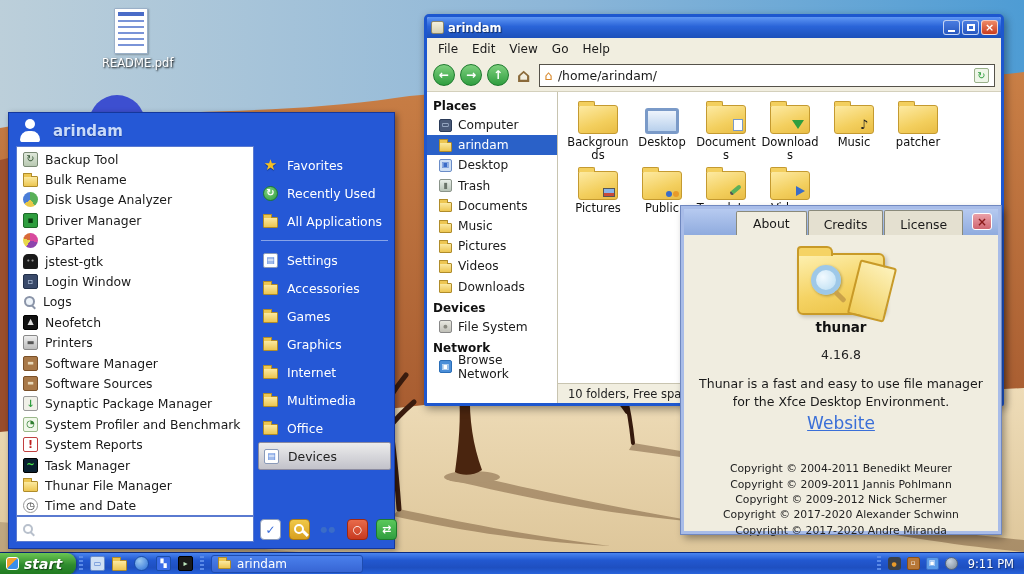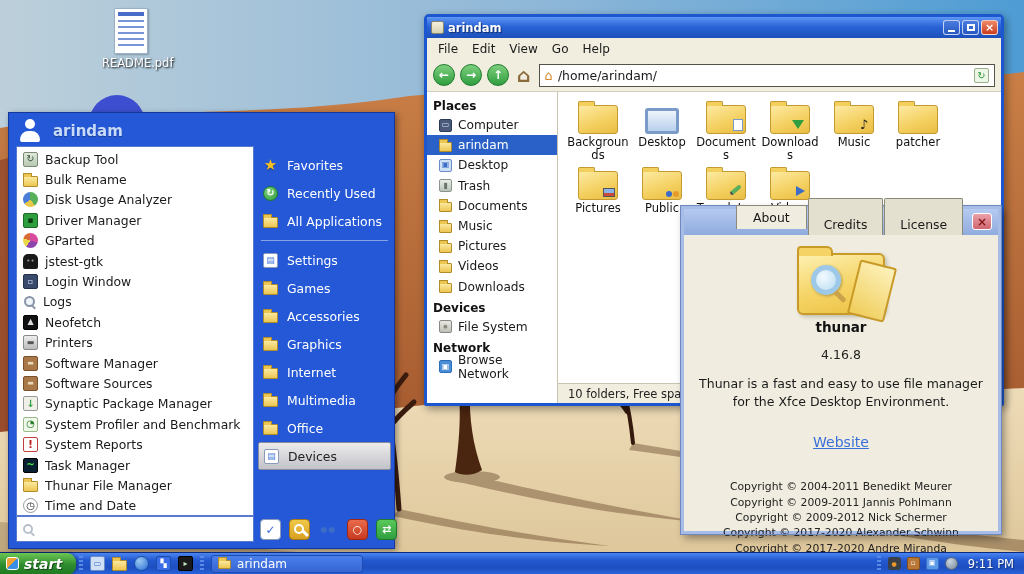--- a/index.html
+++ b/index.html
@@ -110,41 +110,41 @@
   .em-pencil{width:13px;height:4px;background:linear-gradient(90deg,#555 18%,#5ab05a 18%);transform:rotate(-40deg);border-radius:2px;right:3px;bottom:7px}
   .em-play{width:0;height:0;border:5px solid transparent;border-left:9px solid #3a6cc8;border-right:0;right:4px;bottom:3px}
   .statusbar{height:20px;background:#f1eee0;border-top:1px solid #c8c4b0;font-size:11.5px;color:#222;
      display:flex;align-items:center;padding-left:10px}
 
   
   #about{position:absolute;left:681px;top:206px;width:320px;height:328px;background:#f0ede0;
      border:3px solid #a8bce8;outline:1px solid #7088c0;box-shadow:3px 4px 8px rgba(0,0,0,.4)}
   .dlg-strip{height:26px;background:linear-gradient(#b6caf0,#8fabde);display:flex;align-items:flex-end;padding-left:52px;position:relative}
   .tab{font-size:12.4px;color:#1a1a1a;background:#e4e0d0;border:1px solid #8a8a7a;border-bottom:none;
-     padding:18px 15px 3px;margin-right:1px;border-radius:2px 2px 0 0}
+     padding:6px 15px 3px;margin-right:1px;border-radius:2px 2px 0 0}
   .tab.active{background:#f0ede0;padding:4px 16px 4px;position:relative;top:0}
   .dlg-close{position:absolute;right:6px;top:4px;width:20px;height:17px;border:1px solid #fff;border-radius:3px;
      background:linear-gradient(#eaa0a8,#cf6670);color:#8a1a1a;font-weight:bold;font-size:12px;
      display:flex;align-items:center;justify-content:center}
   .dlg-body{text-align:center;padding-top:8px}
   .bigfolder{width:88px;height:62px;margin:10px auto 0;position:relative;border-radius:3px 6px 6px 6px;
      background:linear-gradient(165deg,#fdf0b0,#f5d364 55%,#eac043);border:2px solid #c89a28;
      box-shadow:2px 2px 4px rgba(0,0,0,.2)}
   .bigfolder::before{content:"";position:absolute;top:-9px;left:-2px;width:32px;height:8px;background:#f5d364;
      border:2px solid #c89a28;border-bottom:none;border-radius:4px 6px 0 0}
   .bigfolder::after{content:"";position:absolute;right:-8px;top:8px;width:34px;height:52px;background:linear-gradient(200deg,#fdf2bc,#f0cd5a);
      border:2px solid #c89a28;border-radius:3px;transform:rotate(14deg)}
   .mag{position:absolute;left:12px;top:10px;width:30px;height:30px;border:5px solid #9ec8e8;border-radius:50%;z-index:2;
      background:radial-gradient(circle at 35% 35%,#f2faff,#b8dcf2);box-shadow:1px 1px 3px rgba(0,0,0,.3)}
   .mag::after{content:"";position:absolute;right:-11px;bottom:-9px;width:14px;height:5px;background:#caa24a;
      transform:rotate(45deg);border-radius:2px}
   .app-name{font-size:13.5px;font-weight:bold;color:#111;margin-top:4px}
   .app-ver{font-size:12.5px;color:#222;margin-top:12px}
   .app-desc{font-size:12.5px;color:#1a1a1a;margin-top:13px;line-height:1.45}
-  .website{display:inline-block;margin-top:23px;font-size:14px;color:#3a6fd8;text-decoration:underline}
+  .website{display:inline-block;margin-top:2px;font-size:17px;color:#3a6fd8;text-decoration:underline}
   .copyrights{margin-top:28px;font-size:10.8px;color:#222;line-height:1.42}
 
   
   #taskbar{position:absolute;left:0;bottom:0;width:100%;height:22px;display:flex;align-items:center;
      background:linear-gradient(180deg,#4a85f0 0%,#2258d0 35%,#1e4fc0 70%,#2763dc 100%);border-top:1px solid #0a2a80}
   .start{height:22px;display:flex;align-items:center;gap:5px;padding:0 14px 0 6px;flex:none;
      background:linear-gradient(180deg,#6cc653 0%,#2e8b2e 55%,#1f7a1f 100%);border-radius:0 9px 9px 0;
      box-shadow:1px 0 3px rgba(0,0,0,.4);color:#fff;font-size:14px;font-weight:bold;font-style:italic;
      text-shadow:1px 1px 1px rgba(0,0,0,.5)}
   .start-logo{width:13px;height:13px;border-radius:3px;border:1px solid #fff;
@@ -338,25 +338,25 @@
         </div>
         <div class="cat-sep"></div>
         <div class="cat-item">
           <span class="mi" style="background: rgb(255, 255, 255); border: 1px solid rgb(138, 154, 184);">
             <i style="color: rgb(74, 124, 216); font-size: 9px;">▤</i>
           </span>
           <span>Settings</span>
         </div>
         <div class="cat-item">
           <span class="mifolder"></span>
+          <span>Accessories</span>
+        </div>
+        <div class="cat-item">
+          <span class="mifolder"></span>
           <span>Games</span>
-        </div>
-        <div class="cat-item">
-          <span class="mifolder"></span>
-          <span>Accessories</span>
         </div>
         <div class="cat-item">
           <span class="mifolder"></span>
           <span>Graphics</span>
         </div>
         <div class="cat-item">
           <span class="mifolder"></span>
           <span>Internet</span>
         </div>
         <div class="cat-item">

